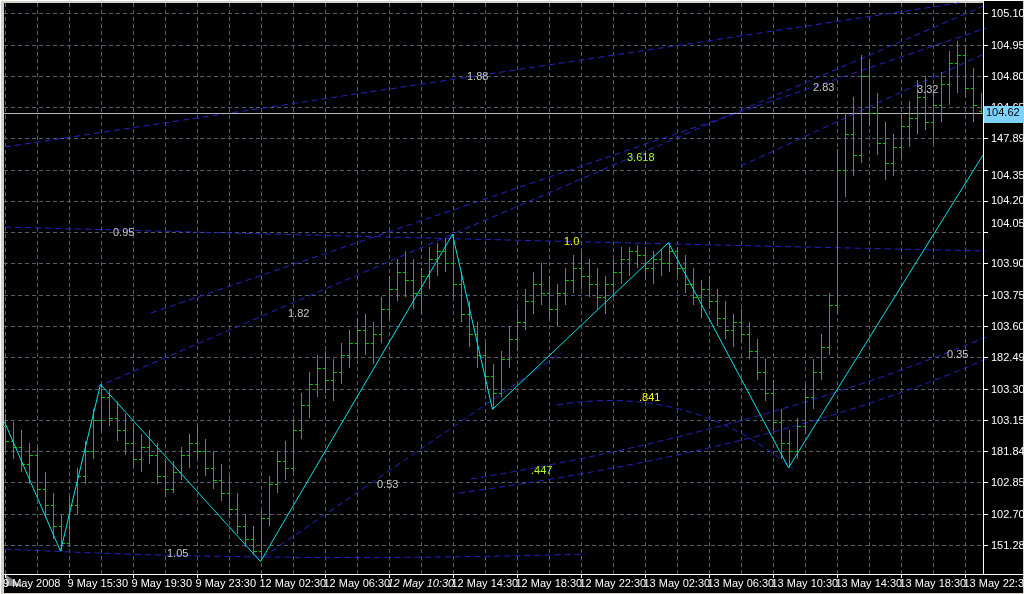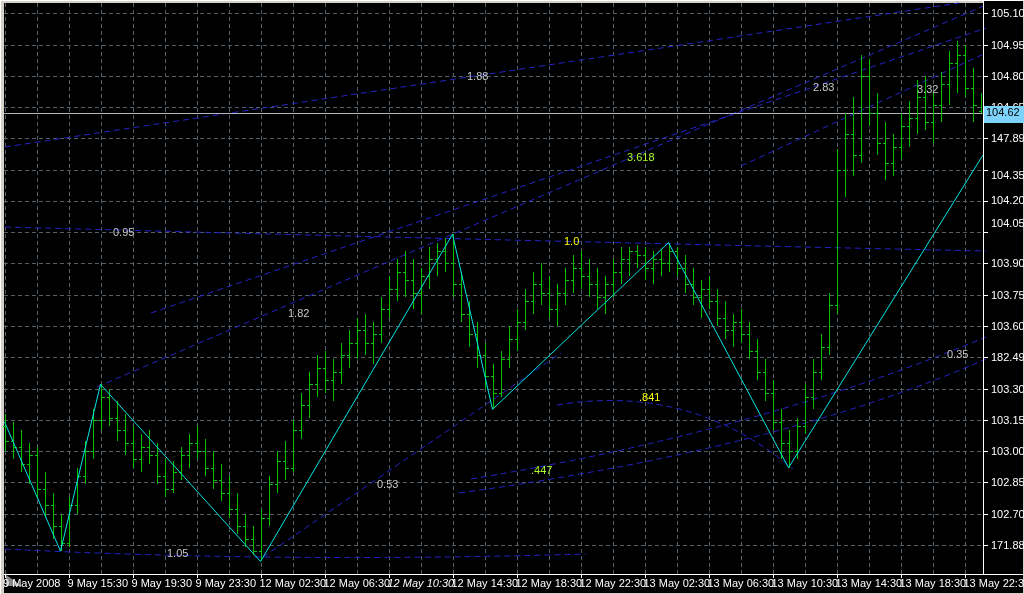--- a/index.html
+++ b/index.html
@@ -765,24 +765,24 @@
       <span class="axis-label" style="left: 8px; top: 131.456px;">147.89</span>
       <span class="axis-label" style="left: 8px; top: 168px;">104.35</span>
       <span class="axis-label" style="left: 8px; top: 193px;">104.20</span>
       <span class="axis-label" style="left: 8px; top: 216px;">104.05</span>
       <span class="axis-label" style="left: 8px; top: 256.493px;">103.90</span>
       <span class="axis-label" style="left: 8px; top: 287.752px;">103.75</span>
       <span class="axis-label" style="left: 8px; top: 319.011px;">103.60</span>
       <span class="axis-label" style="left: 8px; top: 350.27px;">182.49</span>
       <span class="axis-label" style="left: 8px; top: 381.529px;">103.30</span>
       <span class="axis-label" style="left: 8px; top: 412.788px;">103.15</span>
-      <span class="axis-label" style="left: 8px; top: 444.047px;">103.00</span>
+      <span class="axis-label" style="left: 8px; top: 444.047px;">181.84</span>
       <span class="axis-label" style="left: 8px; top: 475.307px;">102.85</span>
       <span class="axis-label" style="left: 8px; top: 506.566px;">102.70</span>
-      <span class="axis-label" style="left: 8px; top: 537.825px;">171.88</span>
+      <span class="axis-label" style="left: 8px; top: 537.825px;">151.28</span>
     </div>
   <div id="time-axis">
       <span class="axis-label" style="left: 2px; top: 3px;">9 May 2008</span>
       <span class="axis-label" style="left: 66.5px; top: 3px;">9 May 15:30</span>
       <span class="axis-label" style="left: 130.5px; top: 3px;">9 May 19:30</span>
       <span class="axis-label" style="left: 194.5px; top: 3px;">9 May 23:30</span>
       <span class="axis-label" style="left: 258.5px; top: 3px;">12 May 02:30</span>
       <span class="axis-label" style="left: 322.5px; top: 3px;">12 May 06:30</span>
       <span class="axis-label" style="left: 386.5px; top: 3px; font-style: italic;">12 May 10:30</span>
       <span class="axis-label" style="left: 450.5px; top: 3px;">12 May 14:30</span>

